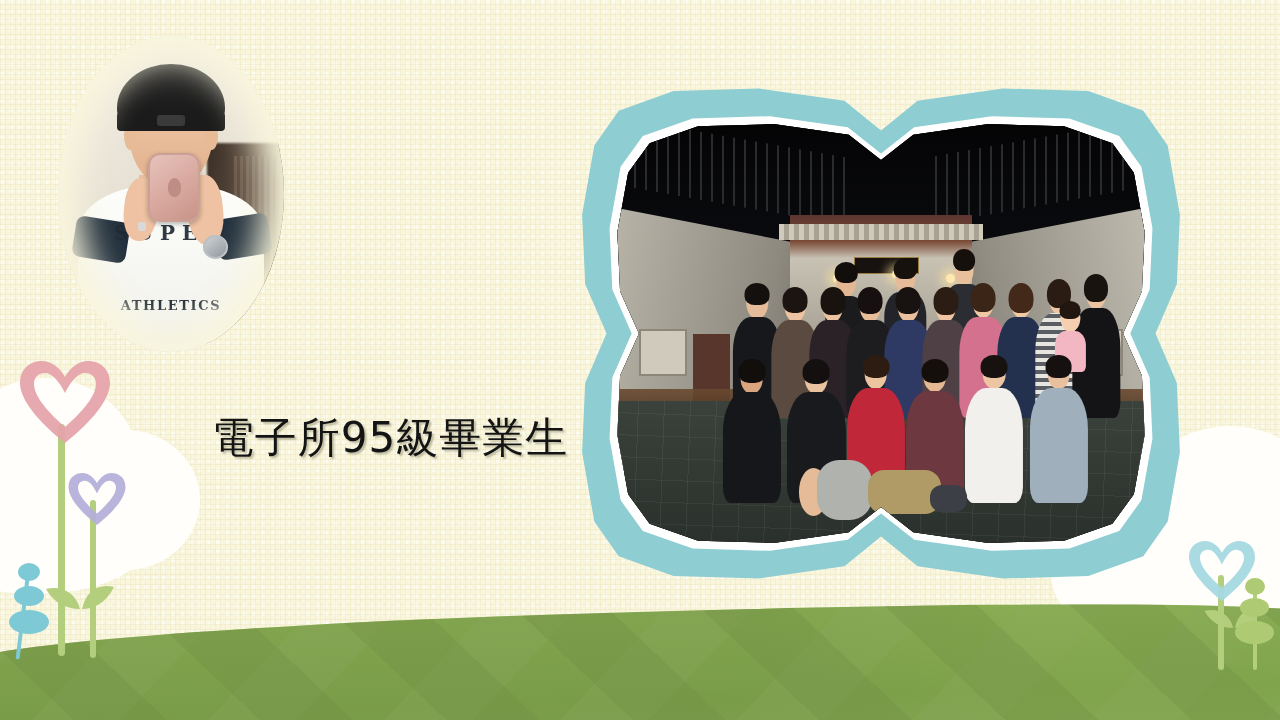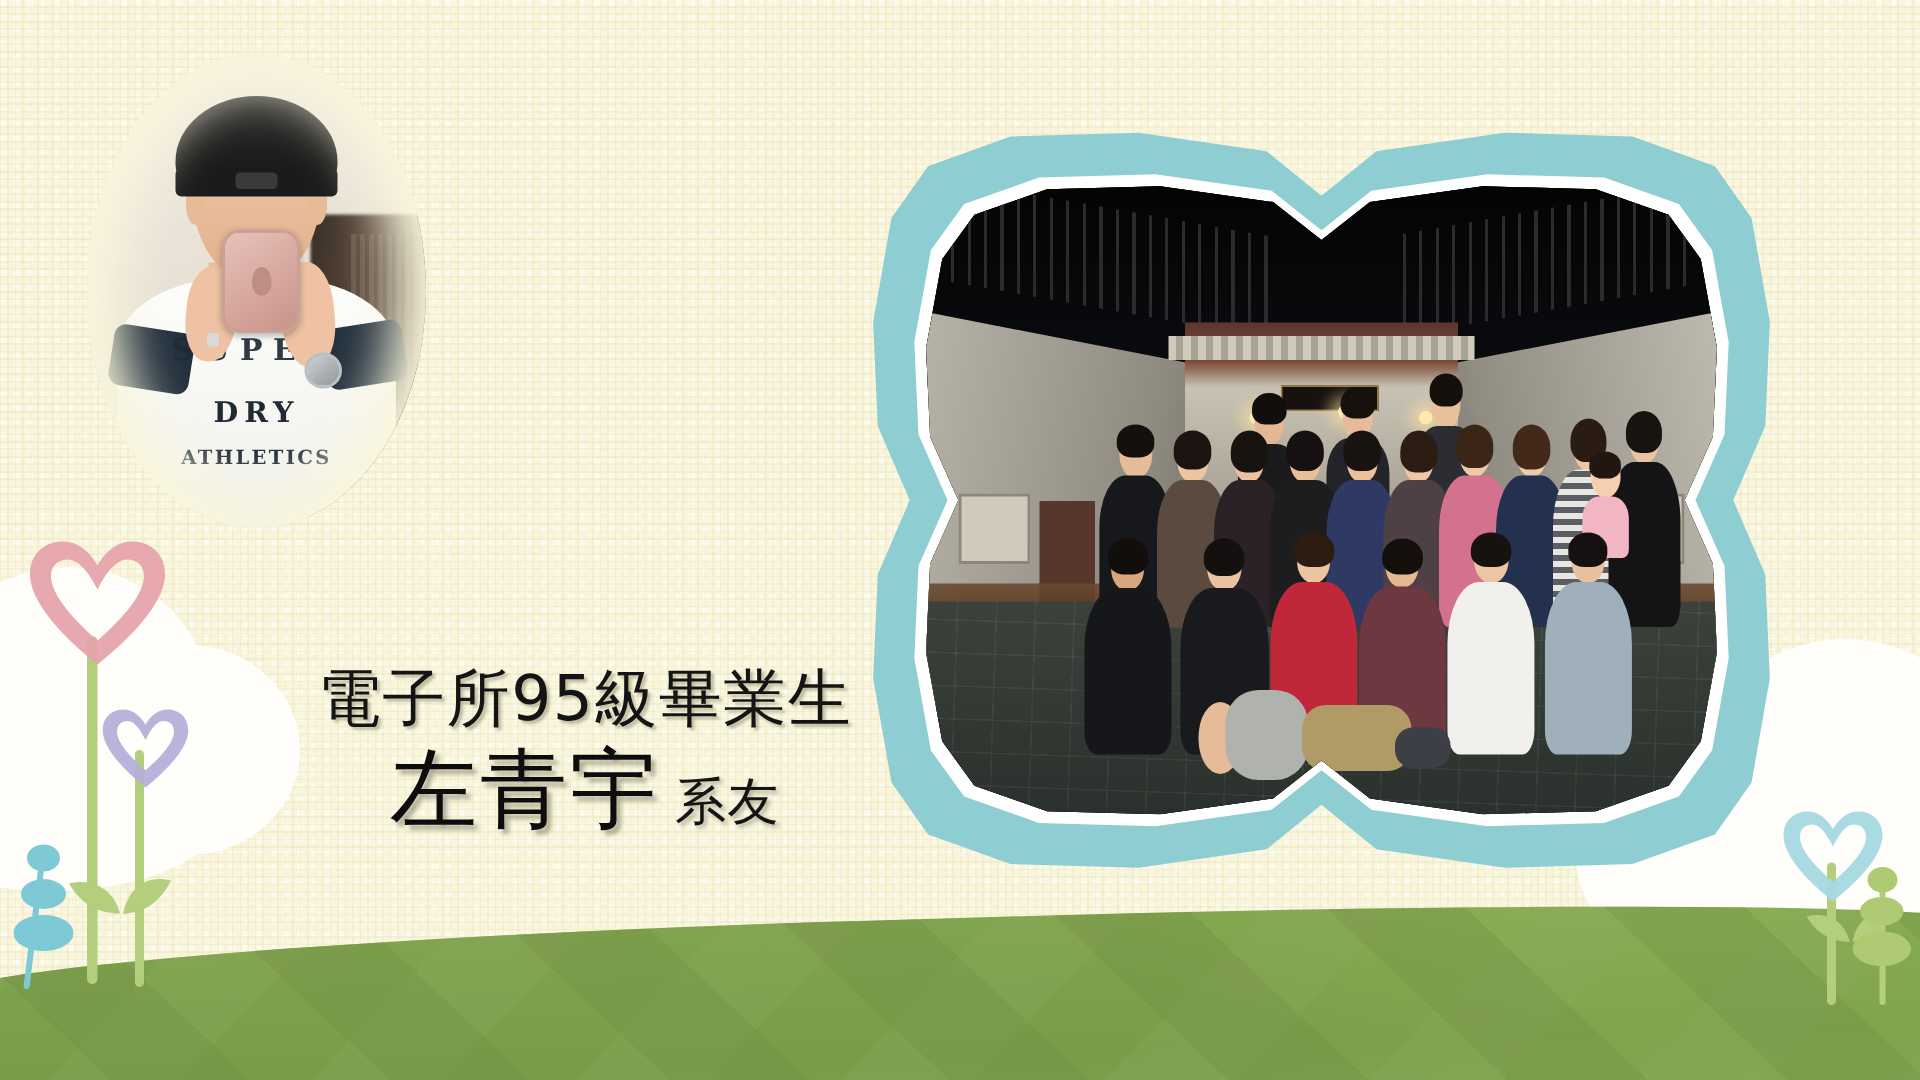--- a/index.html
+++ b/index.html
@@ -144,21 +144,21 @@
   #banner-text {
     color:#cf3b33;
     font-size:50px; font-weight:700;
     letter-spacing:4px;
     line-height:1;
     font-family:"DejaVu Sans","Liberation Sans",sans-serif;
     transform:translateY(-1px);
   }
 
   
-  #caption { position:absolute; left:180px; top:414px; width:420px;margin-top:28px; }
+  #caption { position:absolute; left:180px; top:414px; width:420px; }
   #cap-line1 {
     font-size:42px; color:#141414; letter-spacing:1px; line-height:1.12;
     text-align:center;
     text-shadow:2px 2px 2px rgba(120,115,85,.45);
   }
   #cap-line2 { text-align:center; line-height:1.1; margin-top:6px; white-space:nowrap; }
   #cap-name {
     font-size:58px; color:#0d0d0d; letter-spacing:2px;
     text-shadow:3px 3px 3px rgba(110,105,80,.5);
   }
@@ -329,38 +329,34 @@
       <div class="p-earR"></div>
       <div class="p-browL"></div>
       <div class="p-browR"></div>
       <div class="p-eyeL"></div>
       <div class="p-eyeR"></div>
       <div class="p-mouth"></div>
       <div class="p-cap"></div>
       <div class="p-capband"></div>
       <div class="p-capclip"></div>
       <div class="p-txt1" data-interactable="false">SUPER</div>
-      <div class="p-txt2" data-interactable="false">DRY</div>
       <div class="p-txt3" data-interactable="false">ATHLETICS</div>
       <div class="p-handL"></div>
       <div class="p-handR"></div>
       <div class="p-phone"></div>
       <div class="p-apple"></div>
       <div class="p-ring"></div>
       <div class="p-watch"></div>
     </div>
     <div class="vig" data-interactable="false"></div>
   </div>
 
 
   <div id="caption" data-interactable="false">
     <div id="cap-line1" data-interactable="false">電子所95級畢業生</div>
-    <div id="cap-line2" data-interactable="false">
-      <span id="cap-name" data-interactable="false">左青宇</span><span id="cap-role" data-interactable="false">系友</span>
-    </div>
   </div>
 
   <div id="frame" data-interactable="false">
     <div class="blob" id="frame-teal" data-interactable="false"></div>
     <div class="blob" id="frame-white" data-interactable="false"></div>
     <div class="blob" id="frame-photo" data-interactable="false">
       <div class="gp">
         <div class="gp-sky"></div>
         <div class="gp-rail"></div>
         <div class="gp-railR"></div>

